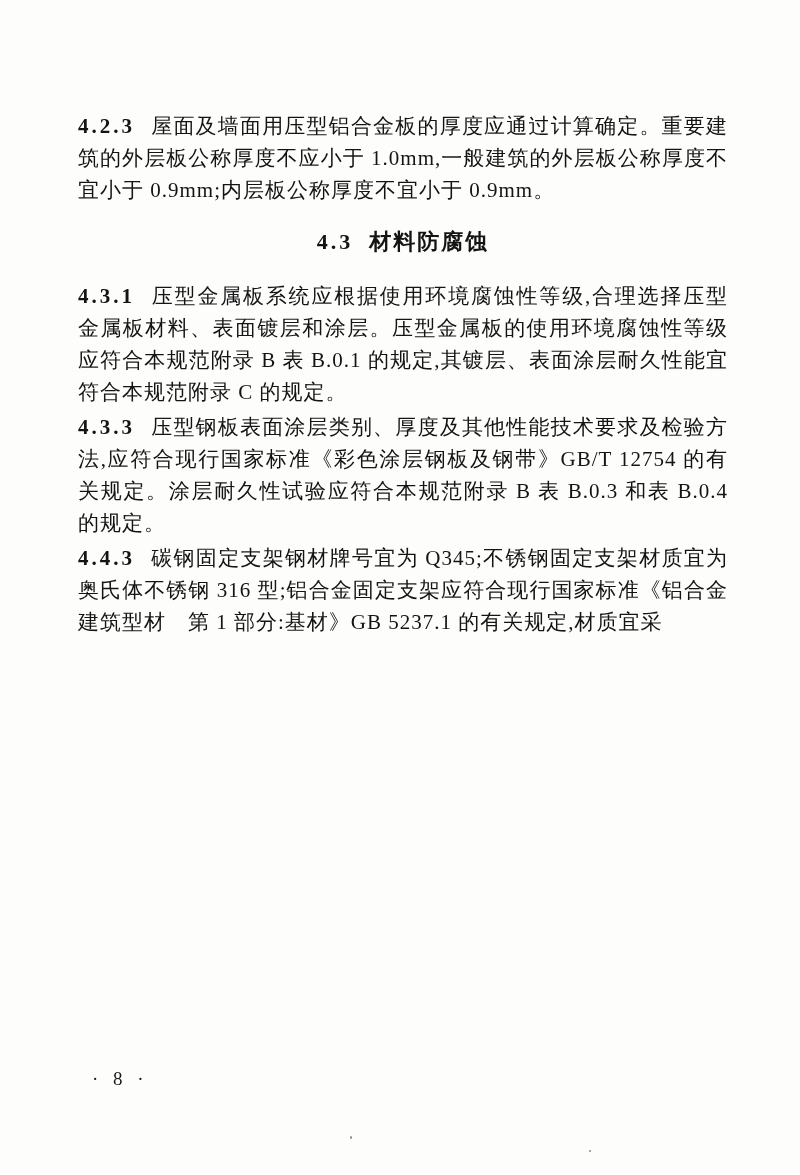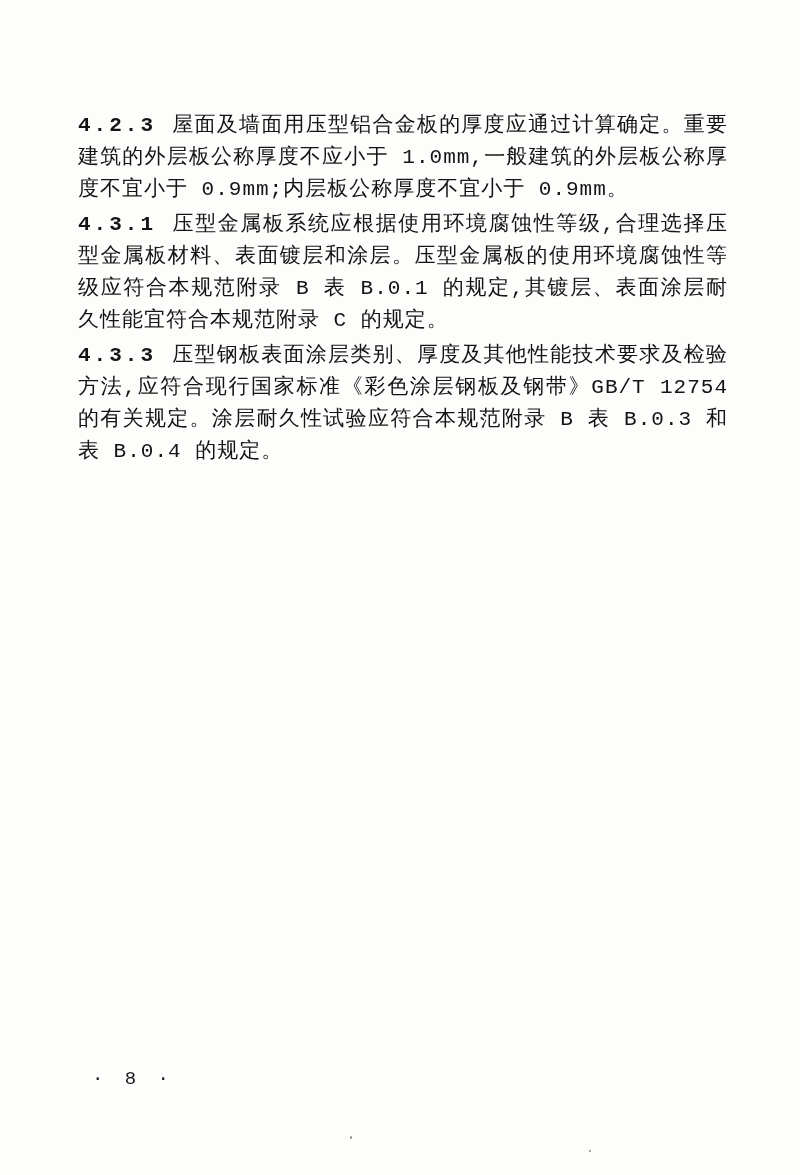--- a/index.html
+++ b/index.html
@@ -1,21 +1,21 @@
 <!DOCTYPE html>
 <html lang="zh"><head>
 <meta charset="utf-8">
 <style>
   html, body { margin: 0; padding: 0; background: #ffffff; }
   .page {
     position: relative;
     width: 800px;
     height: 1175px;
     background: #fdfdfc;
-    font-family: Liberation Mono, monospace;
+    font-family: Liberation Serif, serif;
     color: #141414;
     overflow: hidden;
   }
   .doc {
     position: absolute;
     left: 78px;
     top: 110px;
     width: 650px;
   }
   .clause {
@@ -60,31 +60,33 @@
   .speck.s2 { left: 589px; top: 1150px; width: 2px; height: 2px; }
 </style>
 </head>
 <body>
 
 <div class="page">
   <main class="doc">
 
     <p class="clause"><b class="num">4.2.3</b><span>屋面及墙面用压型铝合金板的厚度应通过计算确定。重要建筑的外层板公称厚度不应小于 1.0mm,一般建筑的外层板公称厚度不宜小于 0.9mm;内层板公称厚度不宜小于 0.9mm。</span></p>
 
+    <h2 class="heading"><span class="hnum">4.3</span><span>材料防腐蚀</span></h2>
 
     <p class="clause"><b class="num">4.3.1</b><span>压型金属板系统应根据使用环境腐蚀性等级,合理选择压型金属板材料、表面镀层和涂层。压型金属板的使用环境腐蚀性等级应符合本规范附录 B 表 B.0.1 的规定,其镀层、表面涂层耐久性能宜符合本规范附录 C 的规定。</span></p>
 
 
     <p class="clause"><b class="num">4.3.3</b><span>压型钢板表面涂层类别、厚度及其他性能技术要求及检验方法,应符合现行国家标准《彩色涂层钢板及钢带》GB/T 12754 的有关规定。涂层耐久性试验应符合本规范附录 B 表 B.0.3 和表 B.0.4 的规定。</span></p>
 
 
 
 
 
 
+    <p class="clause"><b class="num">4.4.3</b><span>碳钢固定支架钢材牌号宜为 Q345;不锈钢固定支架材质宜为奥氏体不锈钢 316 型;铝合金固定支架应符合现行国家标准《铝合金建筑型材　第 1 部分:基材》GB 5237.1 的有关规定,材质宜采</span></p>
 
   </main>
 
   <div class="footer">· 8 ·</div>
 
   <div class="speck s1"></div>
   <div class="speck s2"></div>
 </div>
 
 </body></html>

